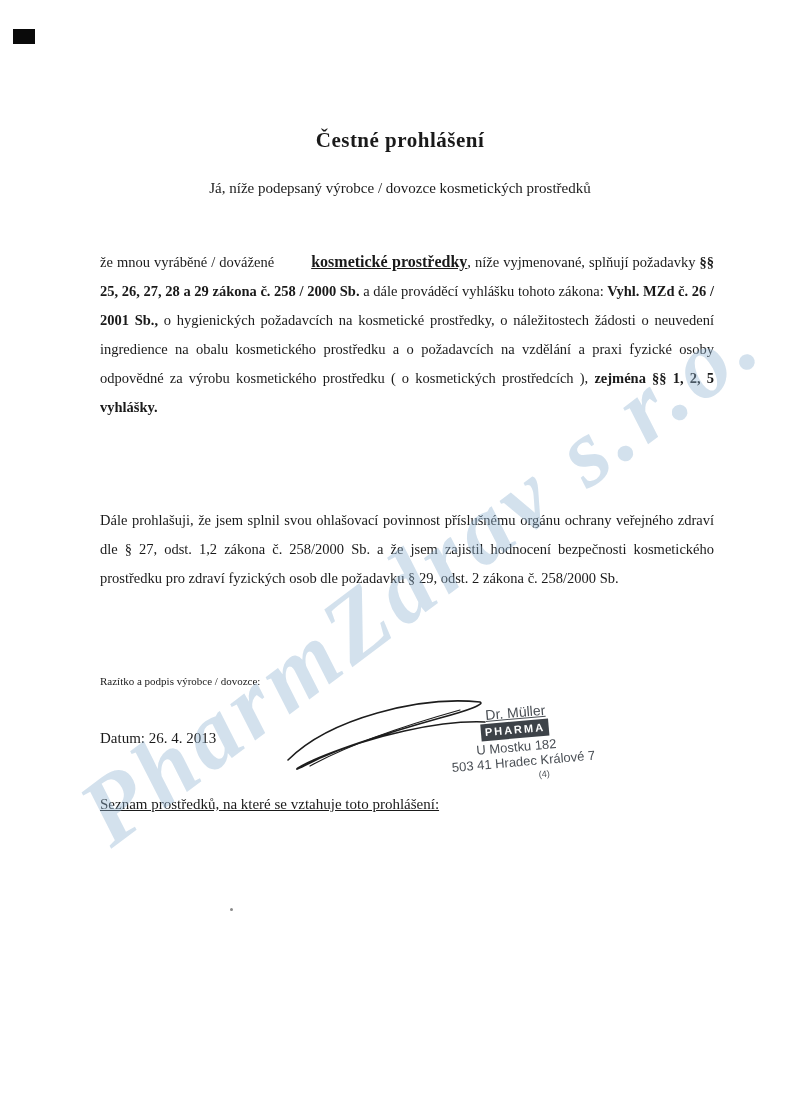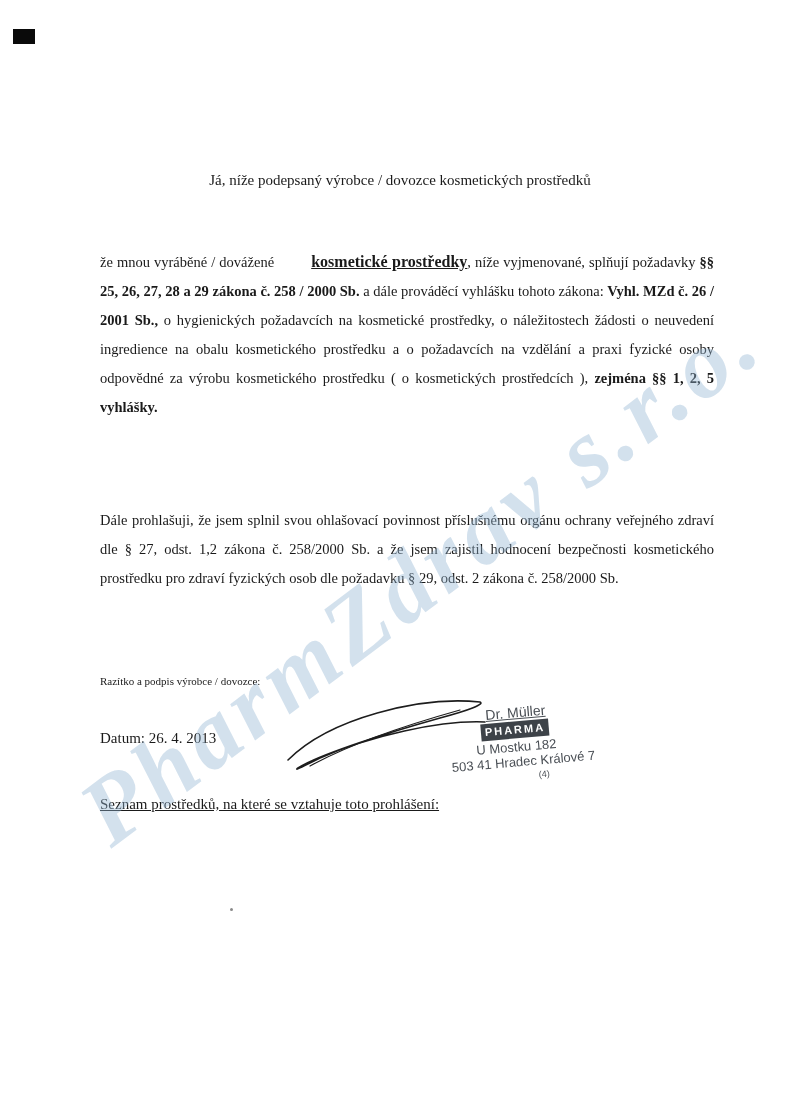--- a/index.html
+++ b/index.html
@@ -36,21 +36,21 @@
     pointer-events:none;
     z-index:3;
   }
   .doc-title{
     position:absolute;top:128px;left:0;right:0;
     text-align:center;
     font-size:21px;font-weight:bold;
     letter-spacing:0.5px;
   }
   .intro-line{
-    position:absolute;top:172px;left:0;right:0;
+    position:absolute;top:180px;left:0;right:0;
     text-align:center;font-size:15px;
   }
   .declaration-word{
     position:absolute;top:215px;left:0;right:0;
     text-align:center;font-size:15px;font-weight:bold;
   }
   .para{
     position:absolute;left:100px;width:614px;
     font-size:14.5px;line-height:29px;
     text-align:justify;
@@ -103,20 +103,21 @@
 </head>
 <body>
 
 <div class="page">
 
   <div class="scan-artifact"></div>
   <div class="speck"></div>
 
   <div class="watermark">PharmZdrav s.r.o.</div>
 
+  <div class="doc-title">Čestné prohlášení</div>
 
   <div class="intro-line">Já, níže podepsaný výrobce / dovozce kosmetických prostředků</div>
 
 
   <div class="para para1"><span>že mnou vyráběné / dovážené  </span><span class="product-name-hl">kosmetické prostředky</span><span>,  níže vyjmenované, splňují požadavky </span><span class="b">§§ 25, 26, 27, 28 a 29 zákona č. 258 / 2000 Sb.</span><span> a dále prováděcí vyhlášku tohoto zákona: </span><span class="b">Vyhl. MZd č. 26 / 2001 Sb.,</span><span> o hygienických požadavcích na kosmetické prostředky, o náležitostech žádosti o neuvedení ingredience na obalu kosmetického prostředku a o požadavcích na vzdělání a praxi fyzické osoby odpovědné za výrobu kosmetického prostředku ( o kosmetických prostředcích ), </span><span class="b">zejména §§ 1, 2, 5 vyhlášky.</span></div>
 
 
   <div class="para para3">Dále prohlašuji, že jsem splnil svou ohlašovací povinnost příslušnému orgánu ochrany veřejného zdraví dle § 27, odst. 1,2 zákona č. 258/2000 Sb. a že jsem zajistil hodnocení bezpečnosti kosmetického prostředku pro zdraví fyzických osob dle požadavku § 29, odst. 2 zákona č. 258/2000 Sb.</div>
 
   <div class="stamp-label">Razítko a podpis výrobce / dovozce:</div>

